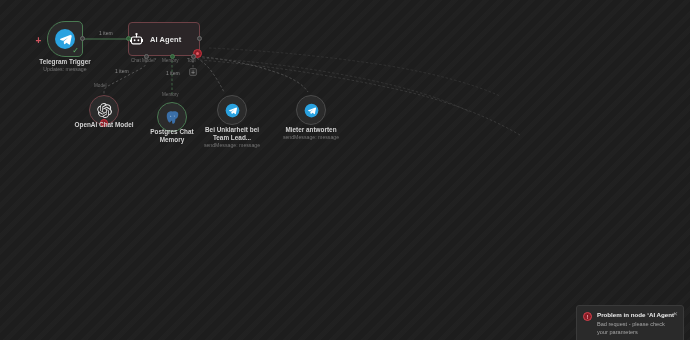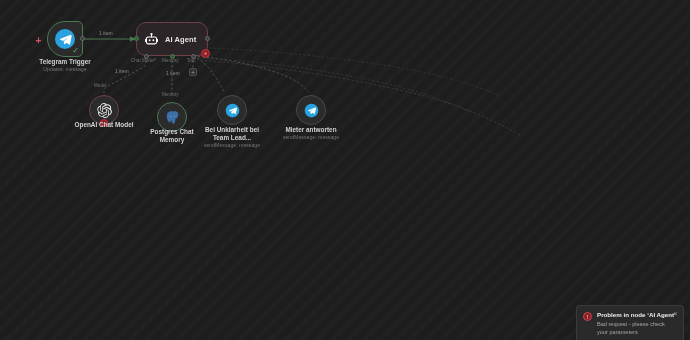--- a/index.html
+++ b/index.html
@@ -36,25 +36,25 @@
     display:flex; align-items:center; justify-content:center;
   }
   .tg-circle svg { width:13px; height:13px; }
   .trigger-check {
     position:absolute; right:3px; bottom:1px;
     color:#5fb56a; font-size:8px; line-height:1;
   }
 
   
   .agent-node {
-    position:absolute; left:136px; top:22px; width:72px; height:34px;
+    position:absolute; left:128px; top:22px; width:72px; height:34px;
     background:#2b2527;
     border:1px solid #6e4146;
-    border-radius:10px;
-    display:flex; align-items:center; padding-left:7px; gap:6px;
+    border-radius:4px;
+    display:flex; align-items:center; gap:6px;
   }
   .agent-icon svg { width:15px; height:15px; display:block; }
   .agent-label { color:#e4e4e4; font-size:7.5px; font-weight:600; letter-spacing:0.1px; }
   .agent-error-badge {
     position:absolute; right:-3px; bottom:-3px;
     width:9px; height:9px; border-radius:50%;
     background:#8a1d26; border:1px solid #c0343f;
     display:flex; align-items:center; justify-content:center;
   }
   .agent-error-badge i {

